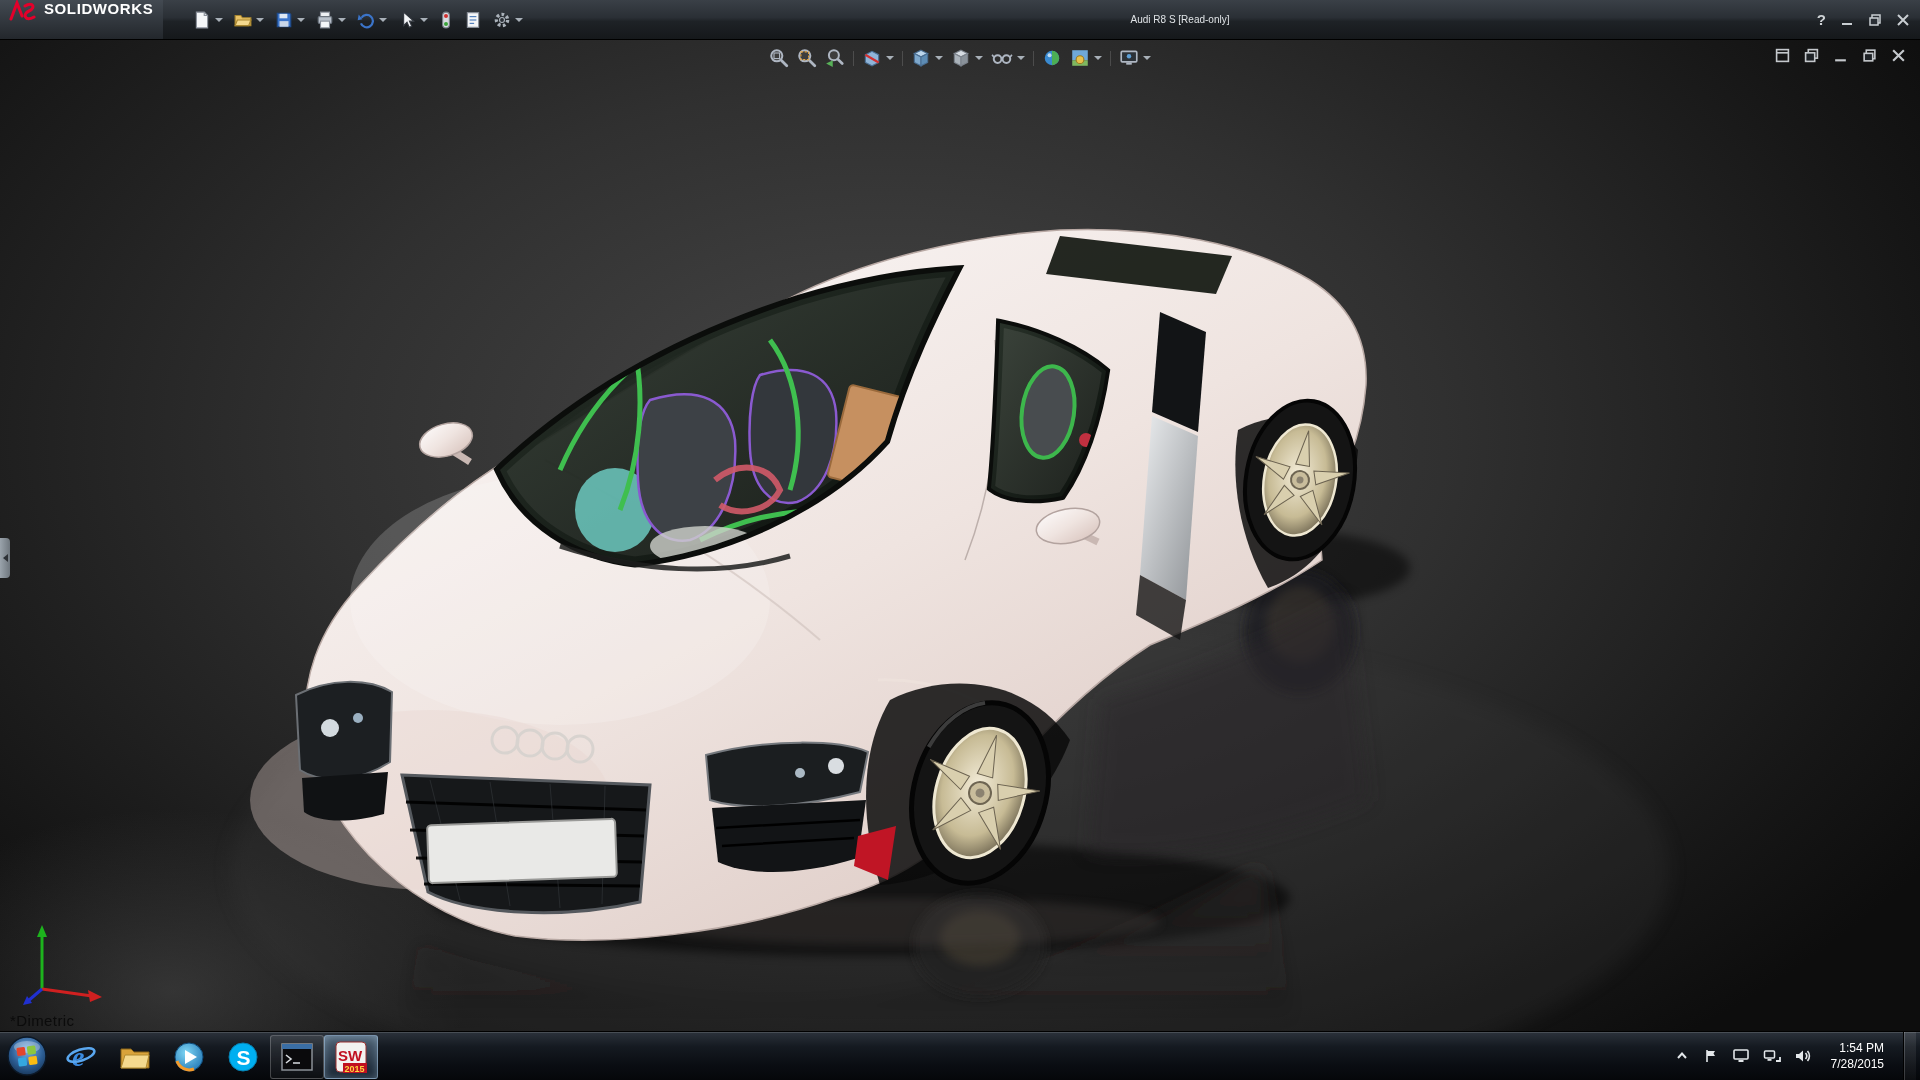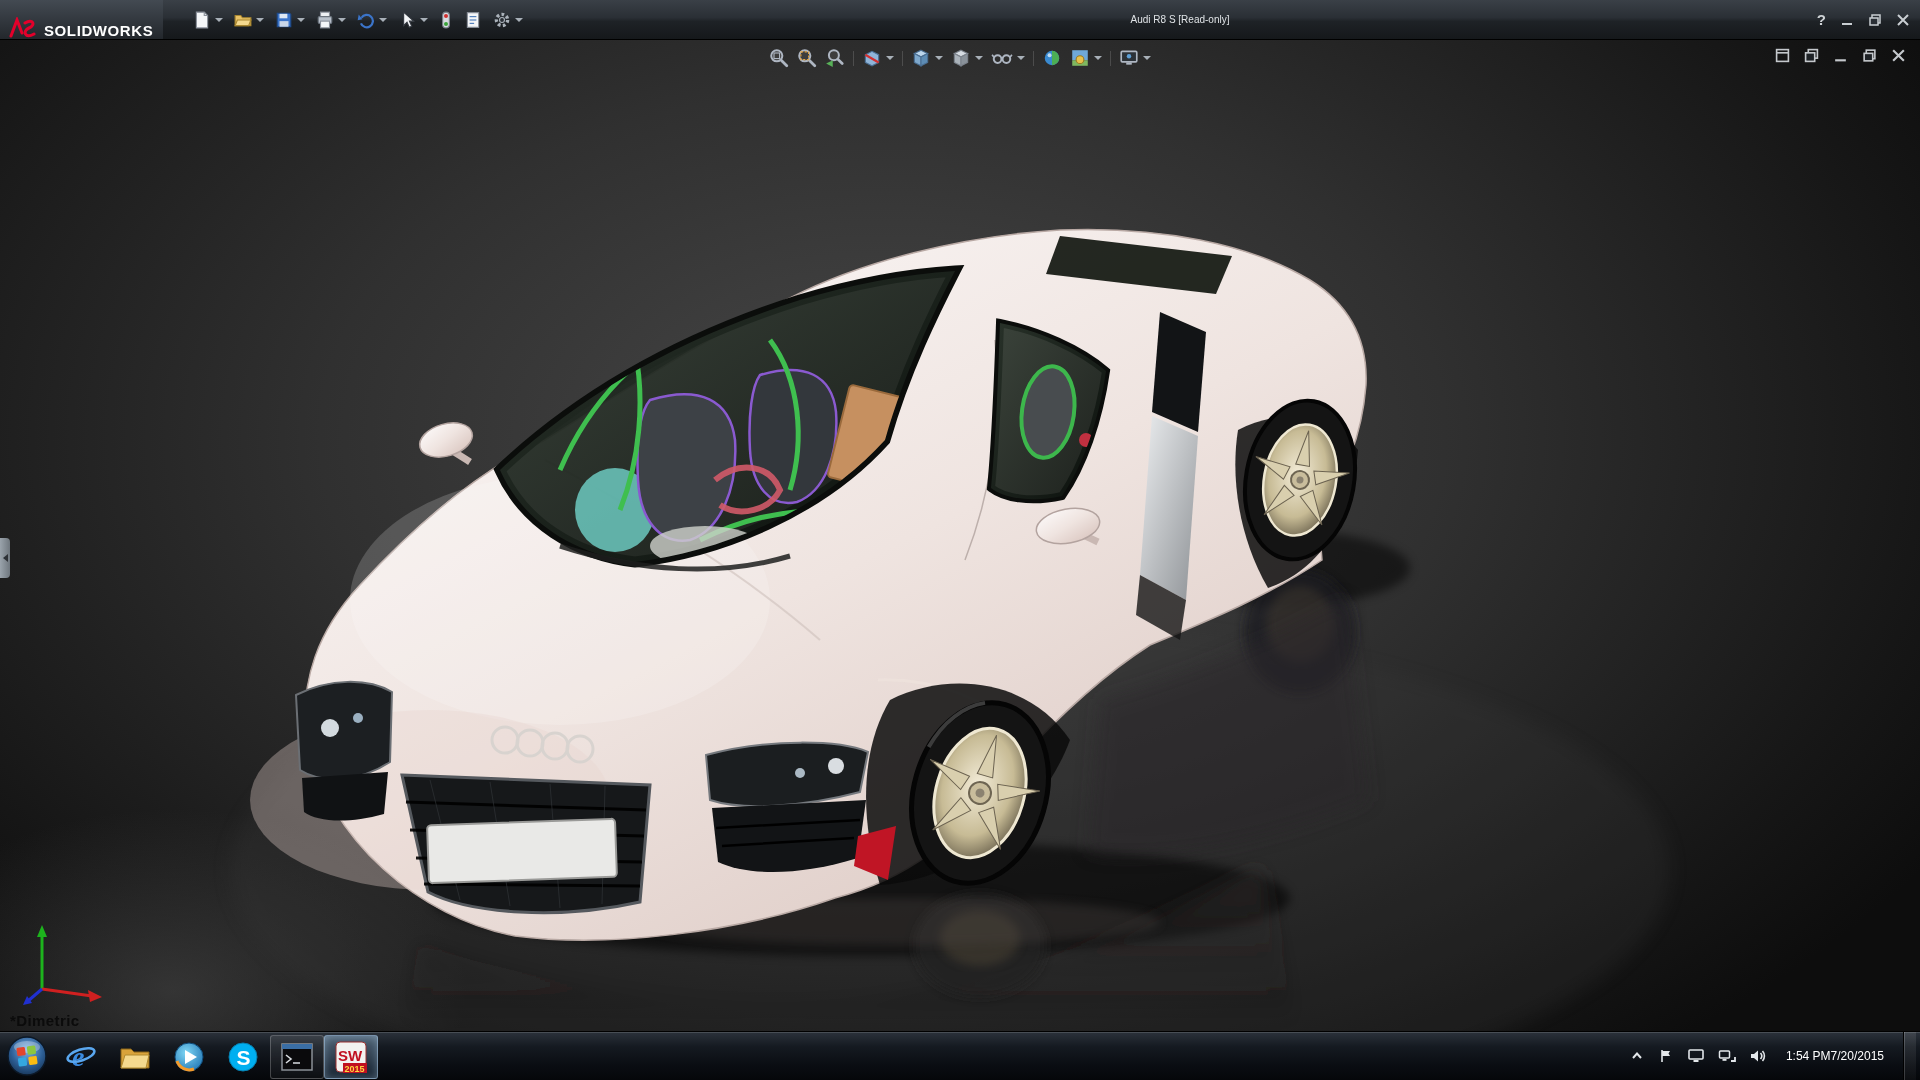--- a/index.html
+++ b/index.html
@@ -4,39 +4,38 @@
 <style>
   * { margin:0; padding:0; box-sizing:border-box; }
   html,body { width:1920px; height:1080px; overflow:hidden; background:#000;
               font-family:"Liberation Sans", sans-serif; }
   #app { position:relative; width:1920px; height:1080px; }
 
   
   .titlebar{ position:absolute; top:0; left:0; right:0; height:40px;
     background:linear-gradient(180deg,#3a4047 0%,#2a2f35 45%,#1e2226 55%,#15181b 100%);
     display:flex; align-items:center; z-index:30; border-bottom:1px solid #000;}
-  .logo{ display:flex; align-items:flex-end; gap:6px; padding:0 10px 0 8px; height:100%;
+  .logo{ display:flex; align-items:flex-start; gap:6px; padding:0 10px 0 8px; height:100%;
          background:linear-gradient(180deg,#434a52,#23272c); }
   .brand{ color:#fff; font-weight:bold; font-size:15px; letter-spacing:.6px; }
   .tb-tools{ display:flex; align-items:center; gap:3px; margin-left:26px; }
   .tbtn{ height:30px; display:flex; align-items:center; justify-content:center;
          gap:2px; padding:0 4px; border-radius:3px; cursor:default; }
   .caret{ width:0; height:0; border-left:4px solid transparent; border-right:4px solid transparent;
           border-top:4px solid #a8b0b8; margin-left:2px; }
   .tb-title{ position:absolute; left:1180px; transform:translateX(-50%);
              color:#dfe3e6; font-size:10px; white-space:nowrap; }
   .tb-right{ margin-left:auto; display:flex; align-items:center; gap:14px; padding-right:10px; }
   .help-q{ color:#cfd3d6; font-size:15px; font-weight:bold; }
 
   
   .viewport{ position:absolute; top:40px; left:0; right:0; bottom:49px; overflow:hidden;
     background:
       radial-gradient(ellipse 420px 260px at 9% 96%, rgba(80,80,80,.55), rgba(0,0,0,0) 70%),
       radial-gradient(ellipse 1250px 780px at 46% 40%, #474747 0%, #303030 45%, #161616 85%, #0d0d0d 100%);
-    font-weight: bold;
   }
   .car-svg{ position:absolute; inset:0; width:100%; height:100%; }
 
   .headsup{ position:absolute; top:5px; left:50%; transform:translateX(-50%);
             display:flex; align-items:center; gap:2px; z-index:20; }
   .hbtn{ height:26px; display:flex; align-items:center; justify-content:center;
          gap:2px; padding:0 3px; border-radius:3px; }
   .hsep{ width:1px; height:15px; background:rgba(255,255,255,.15); margin:0 3px; }
 
   .doc-controls{ position:absolute; top:8px; right:14px; display:flex; align-items:center;
@@ -61,21 +60,21 @@
   .tk-start{ width:54px; height:49px; display:flex; align-items:center; justify-content:center; }
   .tk-btn{ width:54px; height:44px; margin-top:1px; display:flex; align-items:center;
            justify-content:center; border-radius:3px; }
   .tk-btn.framed{ background:linear-gradient(180deg,rgba(255,255,255,.10),rgba(255,255,255,.03));
                   border:1px solid rgba(255,255,255,.22); }
   .tk-btn.active{ background:linear-gradient(180deg,rgba(160,200,235,.38),rgba(70,110,150,.25));
                   border:1px solid rgba(180,215,245,.55);
                   box-shadow:inset 0 0 8px rgba(190,225,255,.35);text-align:right; }
   .tray{ margin-left:auto; display:flex; align-items:center; gap:13px; padding-right:4px; height:100%; }
   .tray-ic{ display:flex; align-items:center; justify-content:center; }
-  .clock{ display:flex; align-items:flex-end; justify-content:center;
+  .clock{ display:flex; flex-direction:column; align-items:flex-end; justify-content:center;
           color:#fff; font-size:12px; line-height:1.35; padding:0 6px; text-align:right; }
   .show-desktop{ width:13px; height:100%; border-left:1px solid #000;
     background:linear-gradient(180deg,rgba(255,255,255,.10),rgba(255,255,255,.03));
     box-shadow:inset 1px 0 0 rgba(255,255,255,.18); }
 </style>
 </head>
 <body>
 
 <div id="app">
 
@@ -593,18 +592,18 @@
         </svg>
         </span>
       <span class="tray-ic">
         <svg width="18" height="16" viewBox="0 0 18 16">
           <path d="M2 6 H5 L9 2.5 V13.5 L5 10 H2 Z" fill="#e3e7ea"></path>
           <path d="M11.5 5 A4.5 4.5 0 0 1 11.5 11 M13.5 3 A7.5 7.5 0 0 1 13.5 13" fill="none" stroke="#e3e7ea" stroke-width="1.6"></path>
         </svg>
         </span>
       <div class="clock">
         <span>1:54 PM</span>
-        <span>7/20/2015</span>
+        <span>7/28/2015</span>
       </div>
       <div class="show-desktop"></div>
     </div>
   </footer>
 </div>
 
 </body></html>

